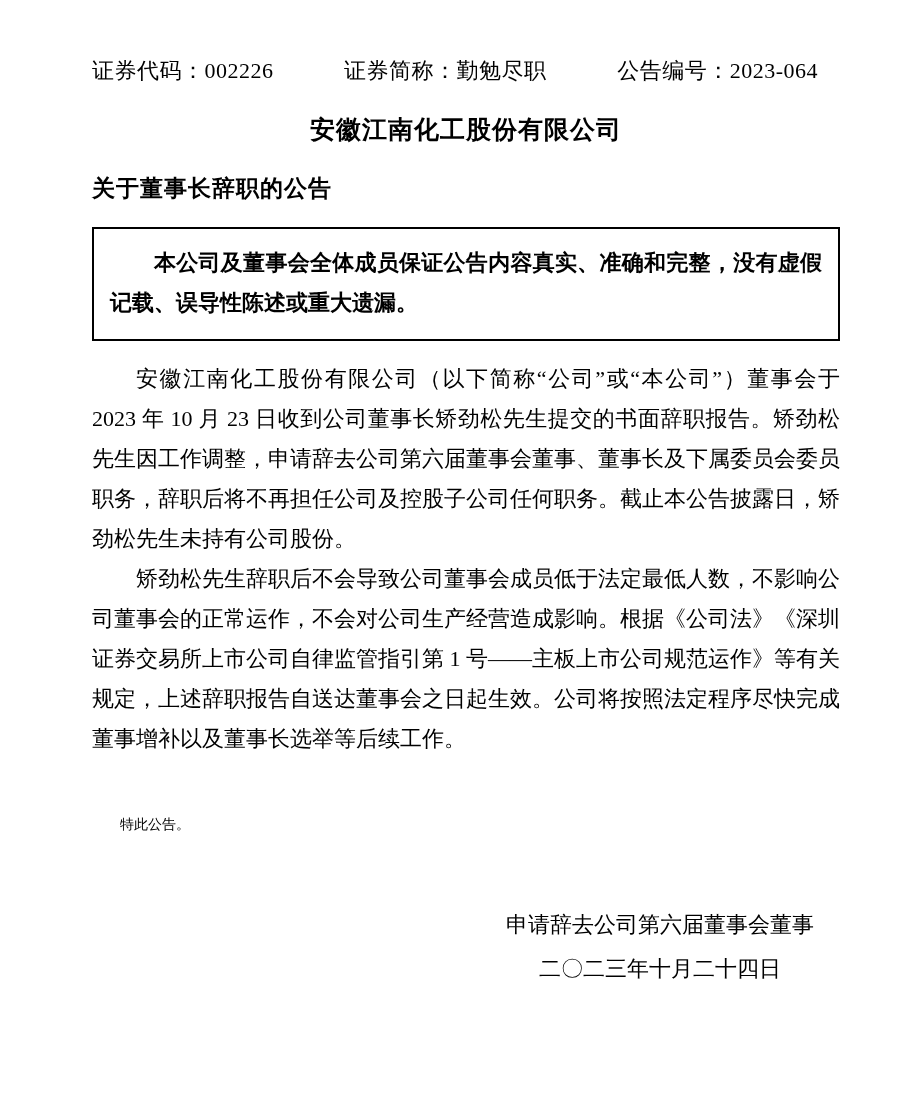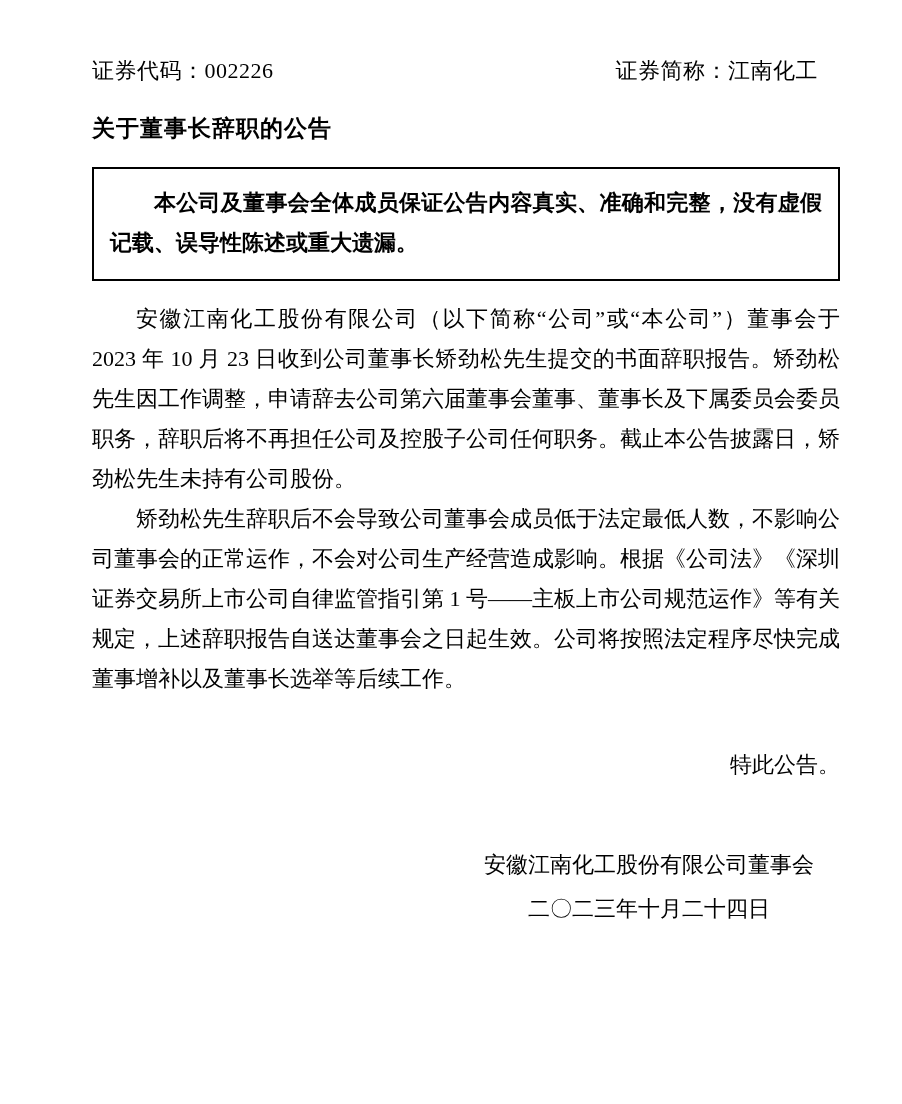--- a/index.html
+++ b/index.html
@@ -59,24 +59,23 @@
     font-family: Liberation Serif, serif;
   }
   .body-text p {
     font-size: 22px;
     line-height: 40px;
     text-indent: 2em;
     text-align: justify;
   }
   .closing {
     margin-top: 46px;
-    font-size: 22px;
+    font-size: 14px;
     line-height: 40px;
     text-indent: 2em;
-    text-align: right;
   }
   .signature-block {
     margin-top: 58px;
     text-align: right;
     padding-right: 26px;
   }
   .signature-inner {
     display: inline-block;
     text-align: center;
   }
@@ -86,37 +85,39 @@
     white-space: nowrap;
   }
 </style>
 </head>
 <body>
 
 <div class="page">
 
   <div class="header-row">
     <span>证券代码：002226</span>
-    <span>证券简称：江南化工</span>
+    <span>证券简称：勤勉尽职</span>
+    <span>公告编号：2023-064</span>
   </div>
 
+  <h1 class="doc-title">安徽江南化工股份有限公司</h1>
 
   <h2 class="doc-subtitle">关于董事长辞职的公告</h2>
 
   <div class="statement-box">
     <p>本公司及董事会全体成员保证公告内容真实、准确和完整，没有虚假记载、误导性陈述或重大遗漏。</p>
   </div>
 
   <div class="body-text">
     <p>安徽江南化工股份有限公司（以下简称“公司”或“本公司”）董事会于 2023 年 10 月 23 日收到公司董事长矫劲松先生提交的书面辞职报告。矫劲松先生因工作调整，申请辞去公司第六届董事会董事、董事长及下属委员会委员职务，辞职后将不再担任公司及控股子公司任何职务。截止本公告披露日，矫劲松先生未持有公司股份。</p>
     <p>矫劲松先生辞职后不会导致公司董事会成员低于法定最低人数，不影响公司董事会的正常运作，不会对公司生产经营造成影响。根据《公司法》《深圳证券交易所上市公司自律监管指引第 1 号——主板上市公司规范运作》等有关规定，上述辞职报告自送达董事会之日起生效。公司将按照法定程序尽快完成董事增补以及董事长选举等后续工作。</p>
   </div>
 
   <p class="closing">特此公告。</p>
 
   <div class="signature-block">
     <div class="signature-inner">
-      <div>安徽江南化工股份有限公司董事会</div>
+      <div>申请辞去公司第六届董事会董事</div>
       <div>二〇二三年十月二十四日</div>
     </div>
   </div>
 
 </div>
 
 </body></html>

